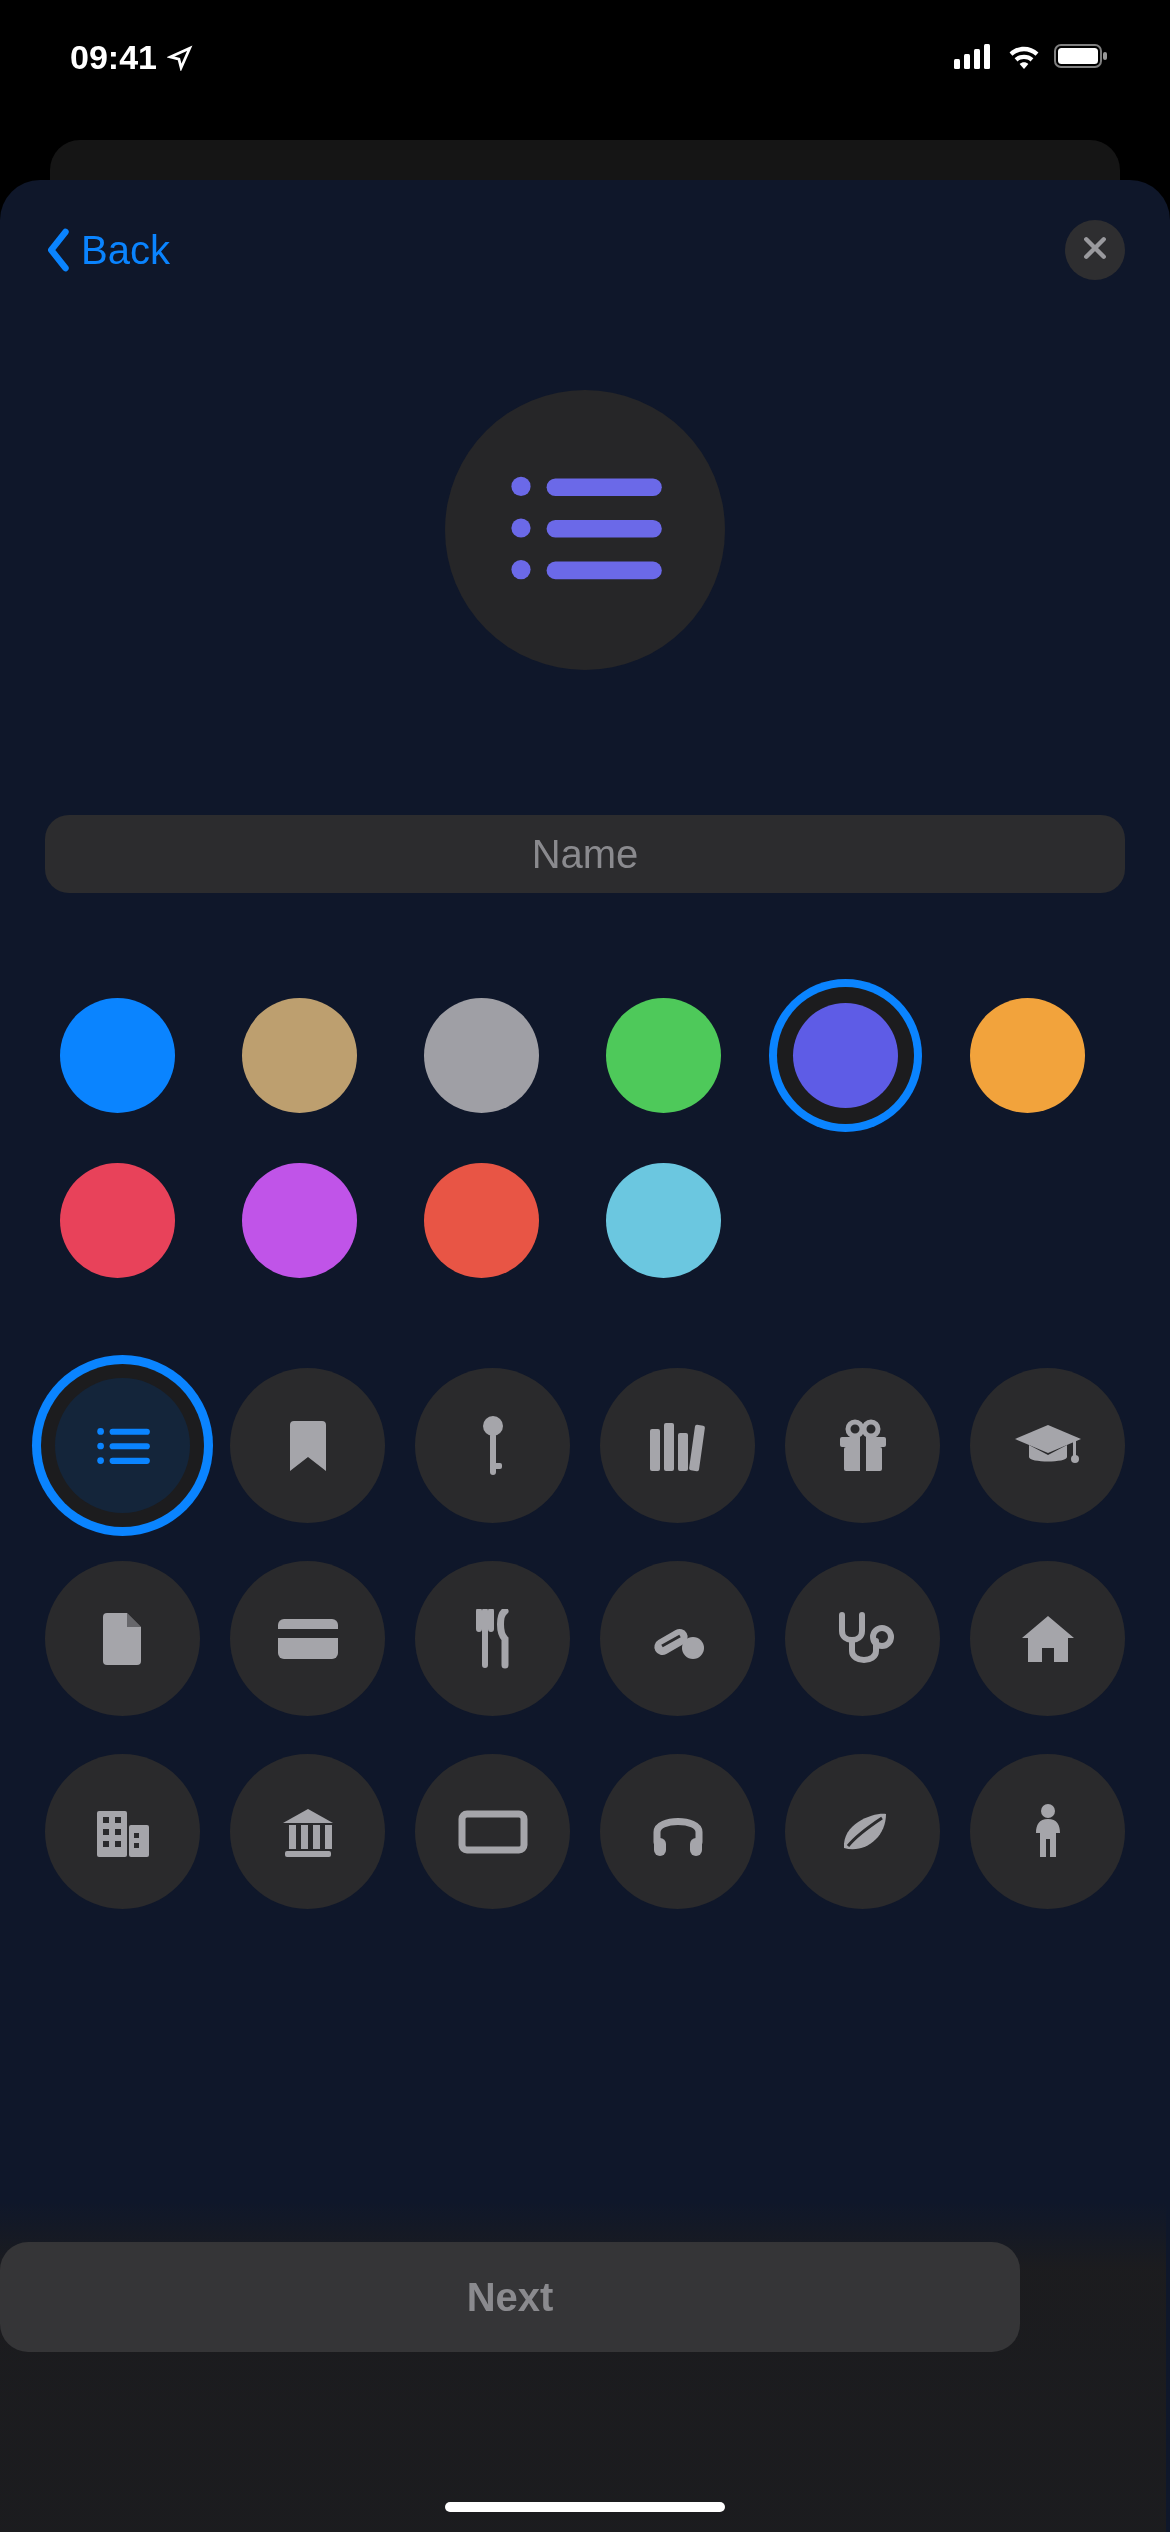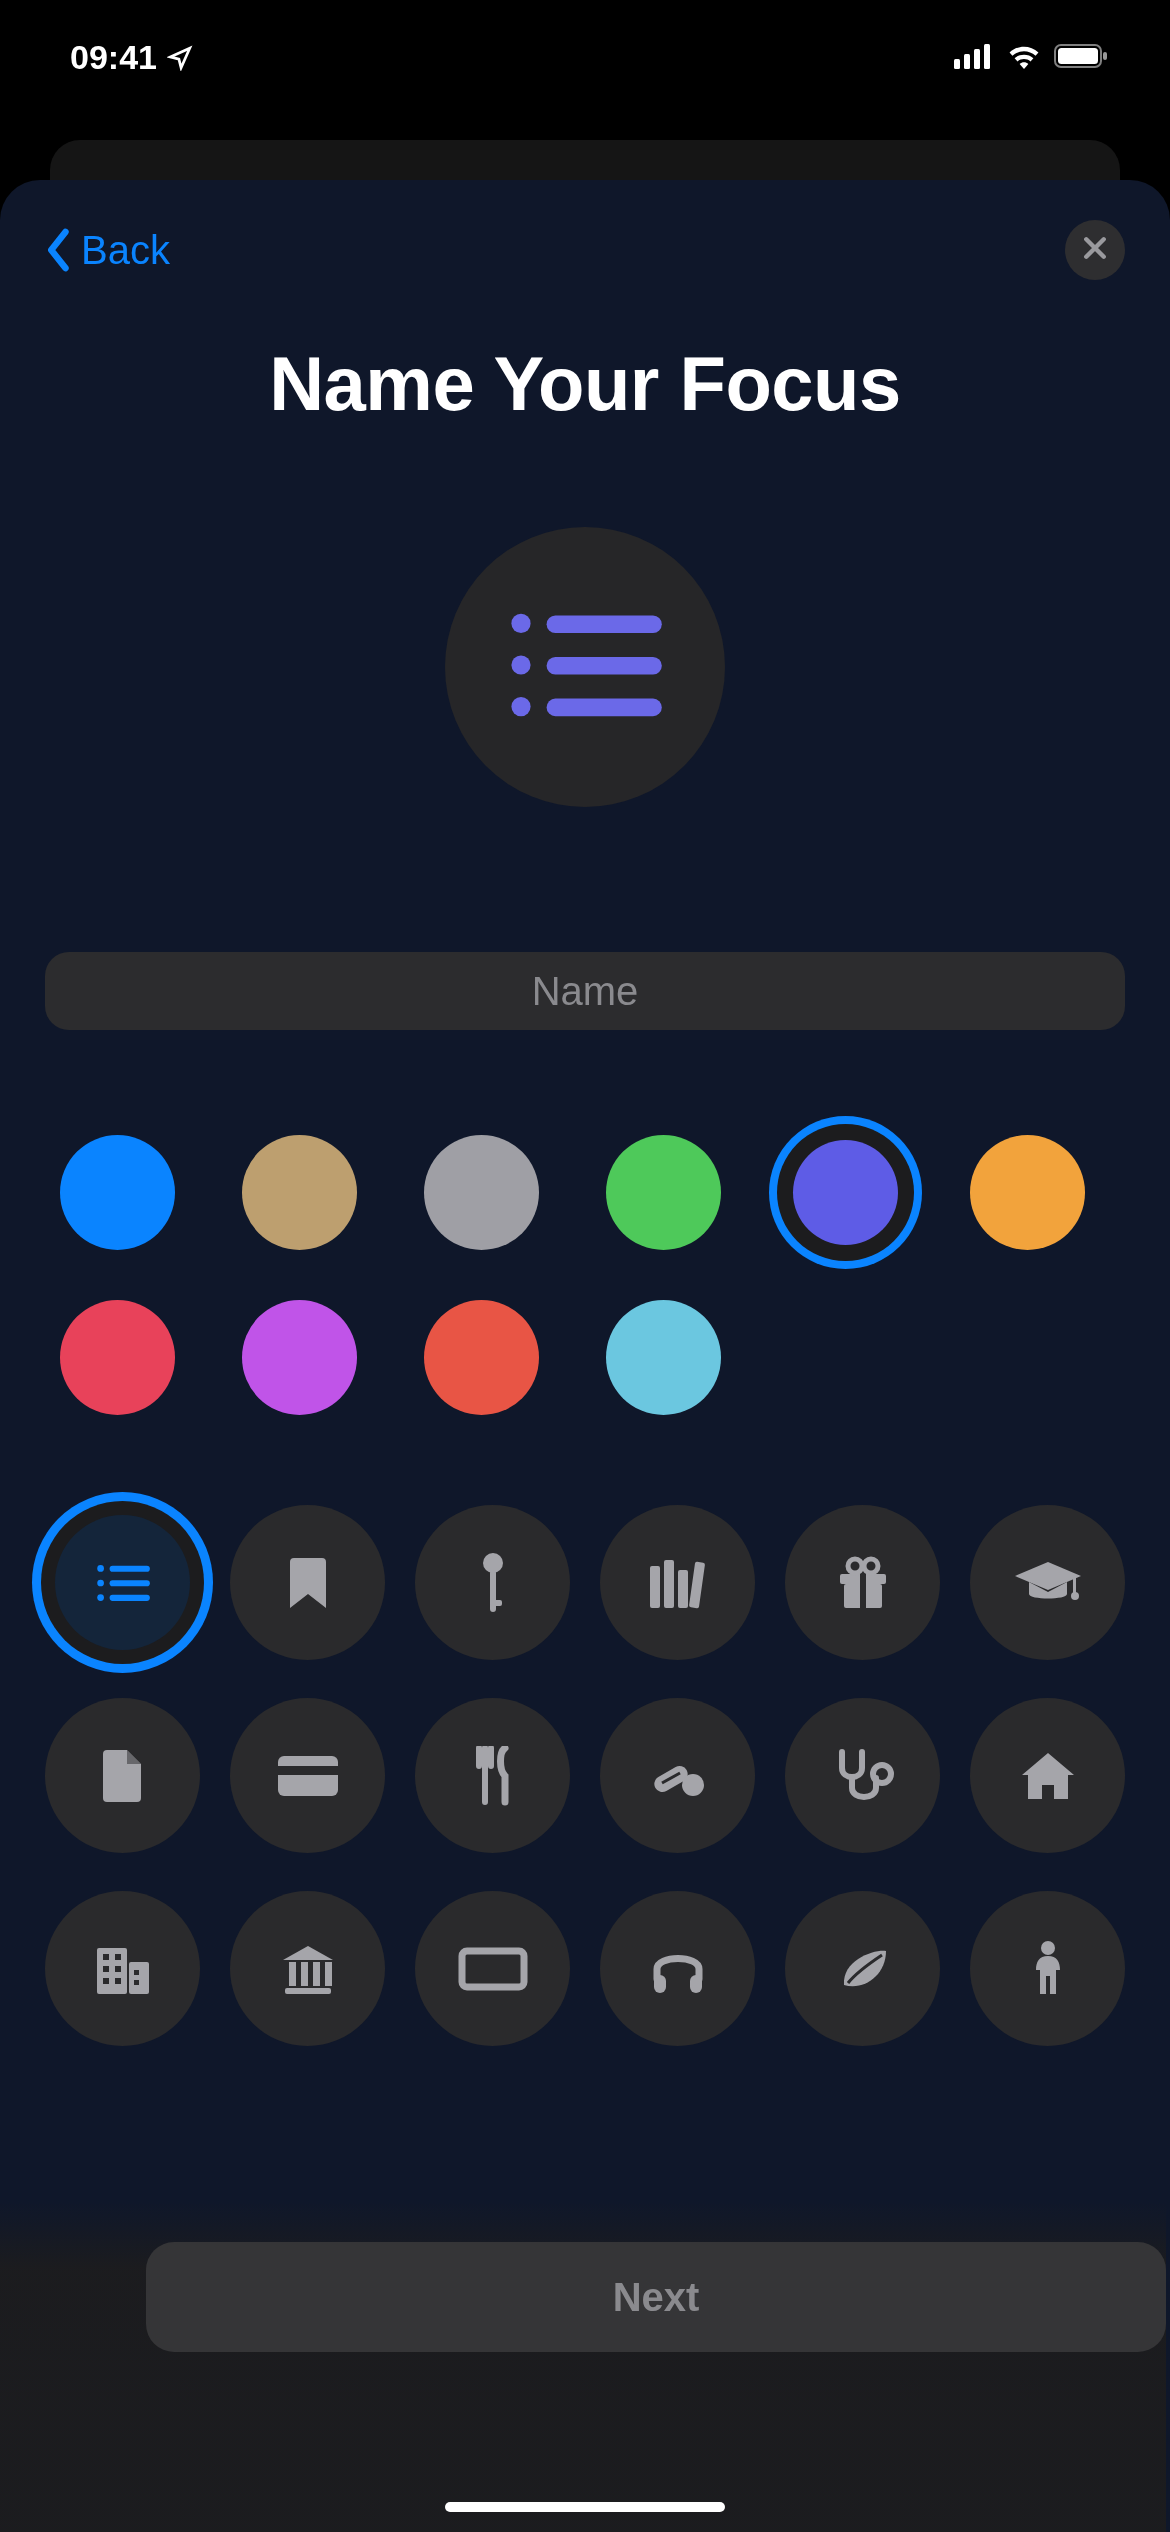--- a/index.html
+++ b/index.html
@@ -176,21 +176,21 @@
   
   .footer {
     position:absolute;
     left:0;
     right:4px;
     bottom:0;
     height:330px;
     background:linear-gradient(to bottom, rgba(28,28,30,0.0) 0%, rgba(28,28,30,0.95) 20%);
     display:flex;
     flex-direction:column;
-    align-items:flex-end;
+    align-items:flex-start;
     padding-top:40px;
   }
   .next-btn {
     width:1020px;
     height:110px;
     background:#353537;
     border-radius:28px;
     display:flex;
     align-items:center;
     justify-content:center;
@@ -263,21 +263,20 @@
       </div>
       <div class="close-btn">
         <span>
           <svg width="30" height="30" viewBox="0 0 24 24" stroke="#9a9a9e" stroke-width="3.5" stroke-linecap="round">
             <path d="M5 5 L19 19 M19 5 L5 19"></path>
           </svg>
         </span>
       </div>
     </div>
 
-    <div class="title">Name Your Focus</div>
 
     <div class="preview-circle">
       <span>
         <svg class="list-icon-lg" viewBox="0 0 100 72">
           <circle cx="10" cy="10" r="6" fill="#6b69e8"></circle>
           <rect x="26" y="5" width="72" height="11" rx="5.5" fill="#6b69e8"></rect>
           <circle cx="10" cy="36" r="6" fill="#6b69e8"></circle>
           <rect x="26" y="31" width="72" height="11" rx="5.5" fill="#6b69e8"></rect>
           <circle cx="10" cy="62" r="6" fill="#6b69e8"></circle>
           <rect x="26" y="57" width="72" height="11" rx="5.5" fill="#6b69e8"></rect>

